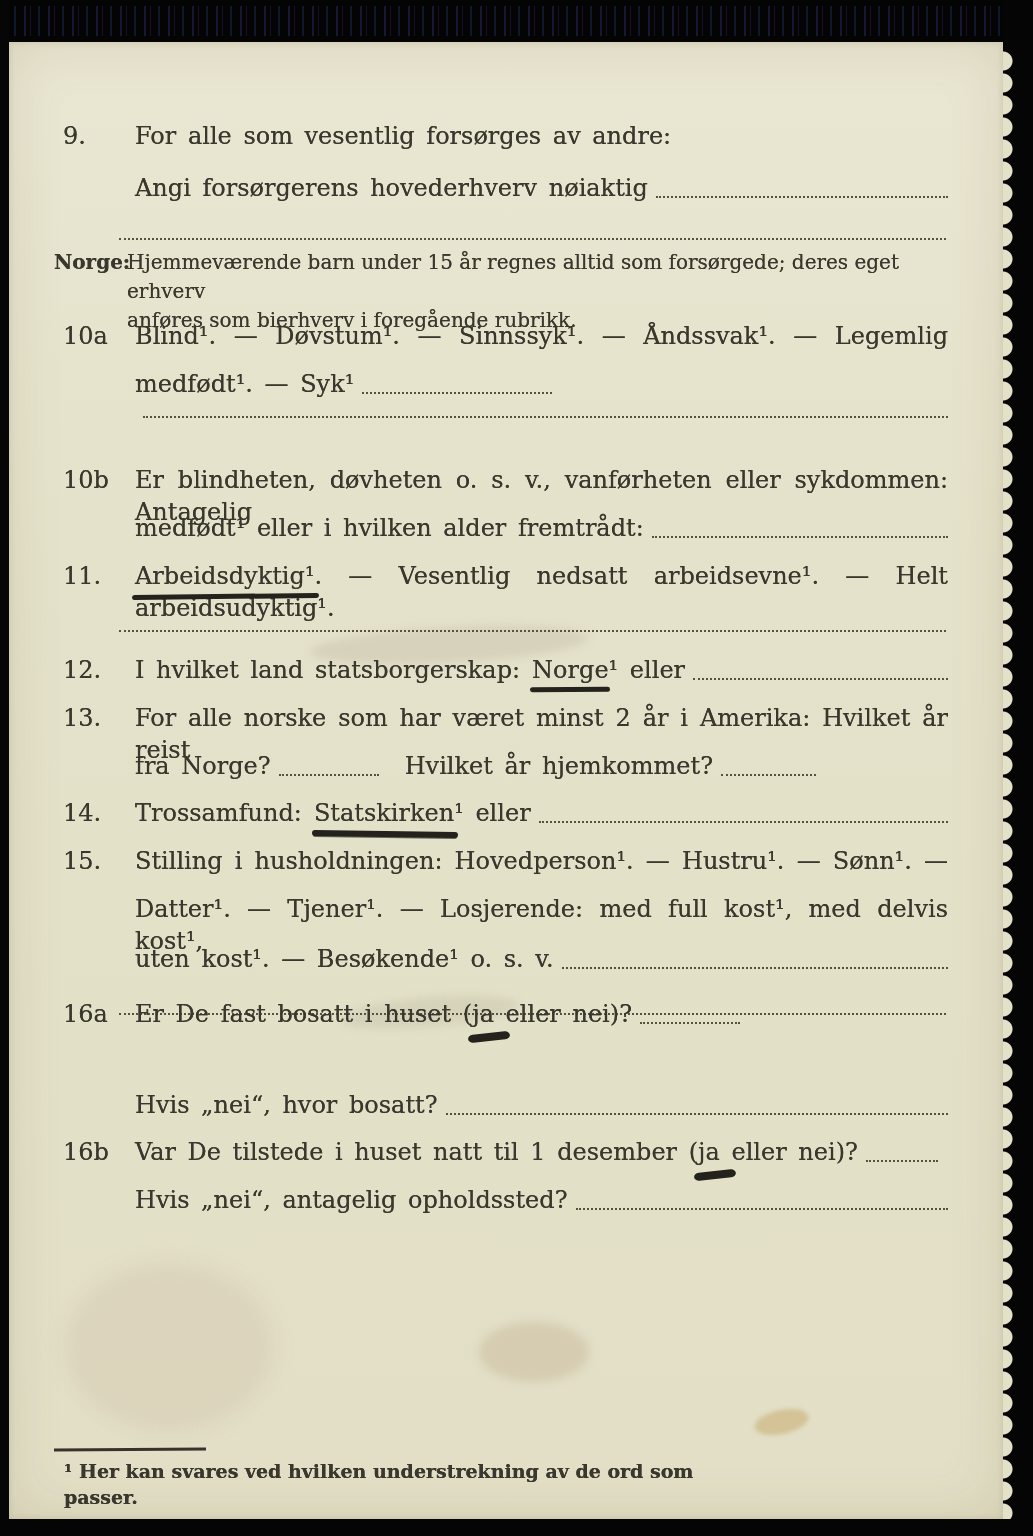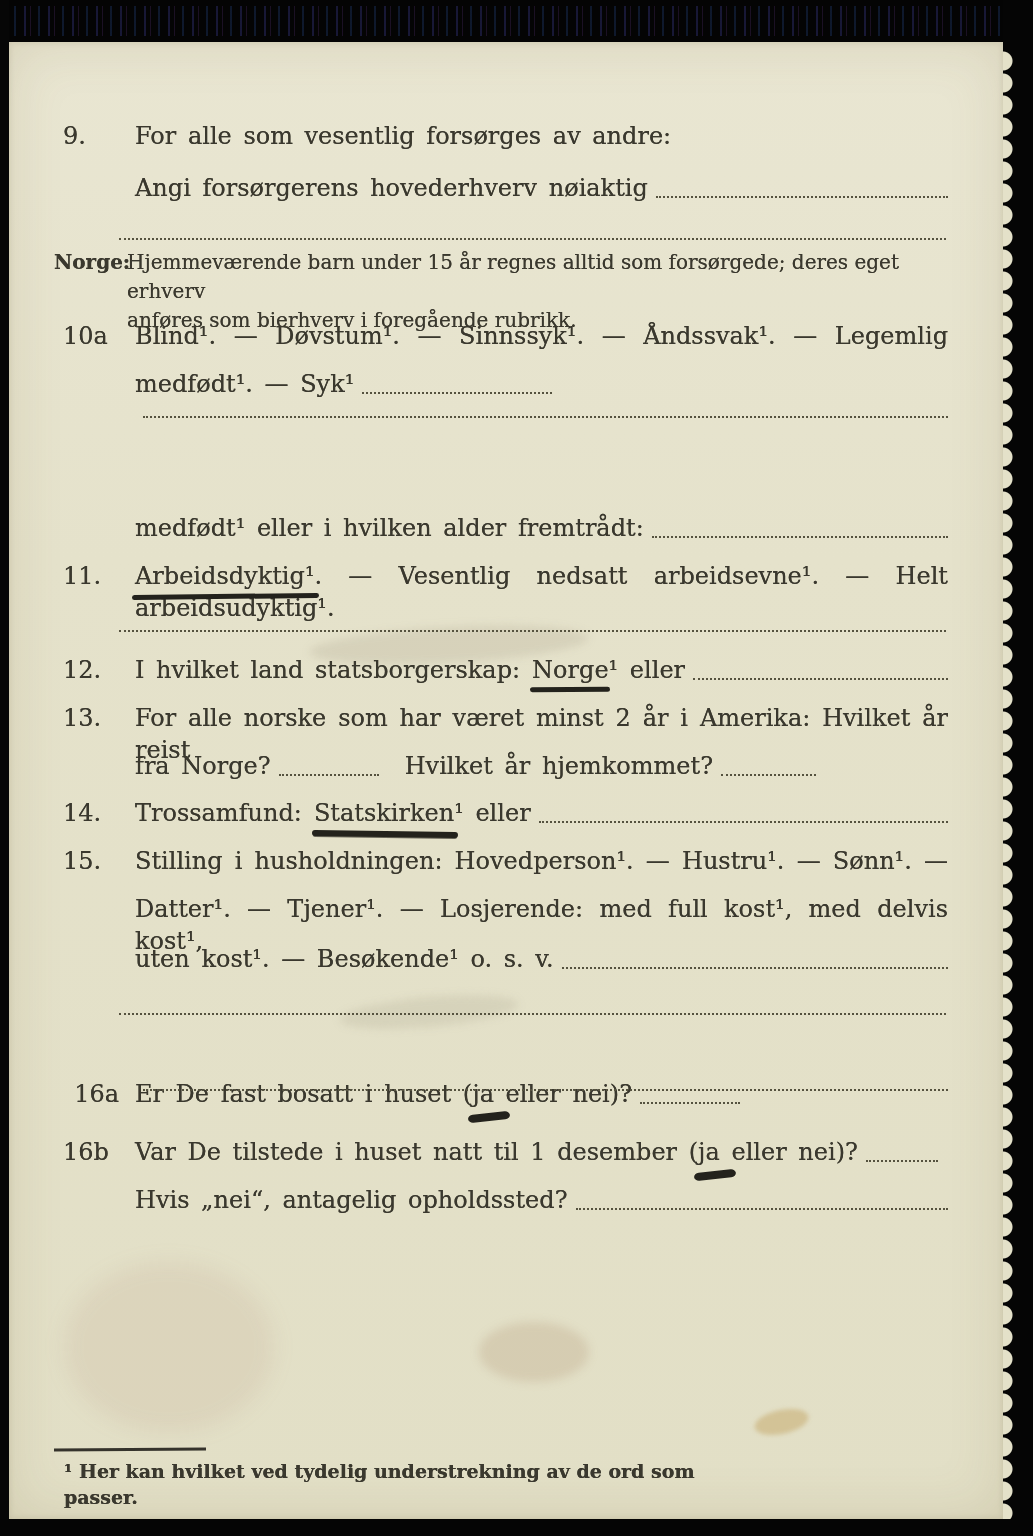--- a/index.html
+++ b/index.html
@@ -75,21 +75,21 @@
   .note .note-text{margin-left:73px;}
   .r-10a1{top:278px;} .r-10a2{top:326px;} .r-10a3{top:374px;}
   .r-10b1{top:422px;} .r-10b2{top:470px;}
   .r-11{top:518px;}
   .rule-2{top:588px;}
   .r-12{top:612px;}
   .r-13a{top:660px;} .r-13b{top:708px;}
   .r-14{top:755px;}
   .r-15a{top:803px;} .r-15b{top:851px;} .r-15c{top:901px;}
   .rule-3{top:971px;}
-  .r-16a1{top:1036px;text-align:right;} .r-16a2{top:1047px;}
+  .r-16a1{top:956px;} .r-16a2{top:1047px;}
   .r-16b1{top:1094px;} .r-16b2{top:1142px;}
   .fn-rule{position:absolute;left:45px;top:1406px;width:152px;border-top:3px solid #35332c;transform:rotate(-.4deg);}
   .footnote{position:absolute;left:55px;top:1416px;right:260px;font-size:19px;font-weight:bold;
             line-height:26px;text-shadow:0 0 .6px rgba(40,38,30,.9);}
 </style>
 </head>
 <body>
 
 <div class="band-top"></div>
 <div class="band-left"></div>
@@ -135,20 +135,24 @@
       <span>medfødt¹. — Syk¹</span>
       <span class="fill w190"></span>
     </div>
   </div>
   <div class="row r-10a3">
     <div class="content flexline">
       <span class="fill"></span>
     </div>
   </div>
 
+  <div class="row r-10b1 justify">
+    <span class="num">10b</span>
+    <div class="content"><span>Er blindheten, døvheten o. s. v., vanførheten eller sykdommen: Antagelig</span></div>
+  </div>
   <div class="row r-10b2">
     <div class="content flexline">
       <span>medfødt¹ eller i hvilken alder fremtrådt:</span>
       <span class="fill"></span>
     </div>
   </div>
 
   <div class="row r-11 justify">
     <span class="num">11.</span>
     <div class="content">
@@ -205,33 +209,34 @@
 
   <div class="row r-16a1">
     <span class="num">16a</span>
     <div class="content flexline">
       <span><span>Er De fast bosatt i huset (</span><span class="pen pen-dash">ja</span><span> eller nei)?</span></span>
       <span class="fill w100"></span>
     </div>
   </div>
   <div class="row r-16a2">
     <div class="content flexline">
+      <span>Hvis „nei“, hvor bosatt?</span>
       <span class="fill"></span>
     </div>
   </div>
 
   <div class="row r-16b1">
     <span class="num">16b</span>
     <div class="content flexline">
       <span><span>Var De tilstede i huset natt til 1 desember (</span><span class="pen pen-dash">ja</span><span> eller nei)?</span></span>
       <span class="fill w72"></span>
     </div>
   </div>
   <div class="row r-16b2">
     <div class="content flexline">
       <span>Hvis „nei“, antagelig opholdssted?</span>
       <span class="fill"></span>
     </div>
   </div>
 
   <div class="fn-rule"></div>
-  <div class="footnote">¹  Her kan hvilket ved tydelig understrekning av de ord som passer.</div>
+  <div class="footnote">¹  Her kan svares ved hvilken understrekning av de ord som passer.</div>
 </div>
 
 </body></html>

